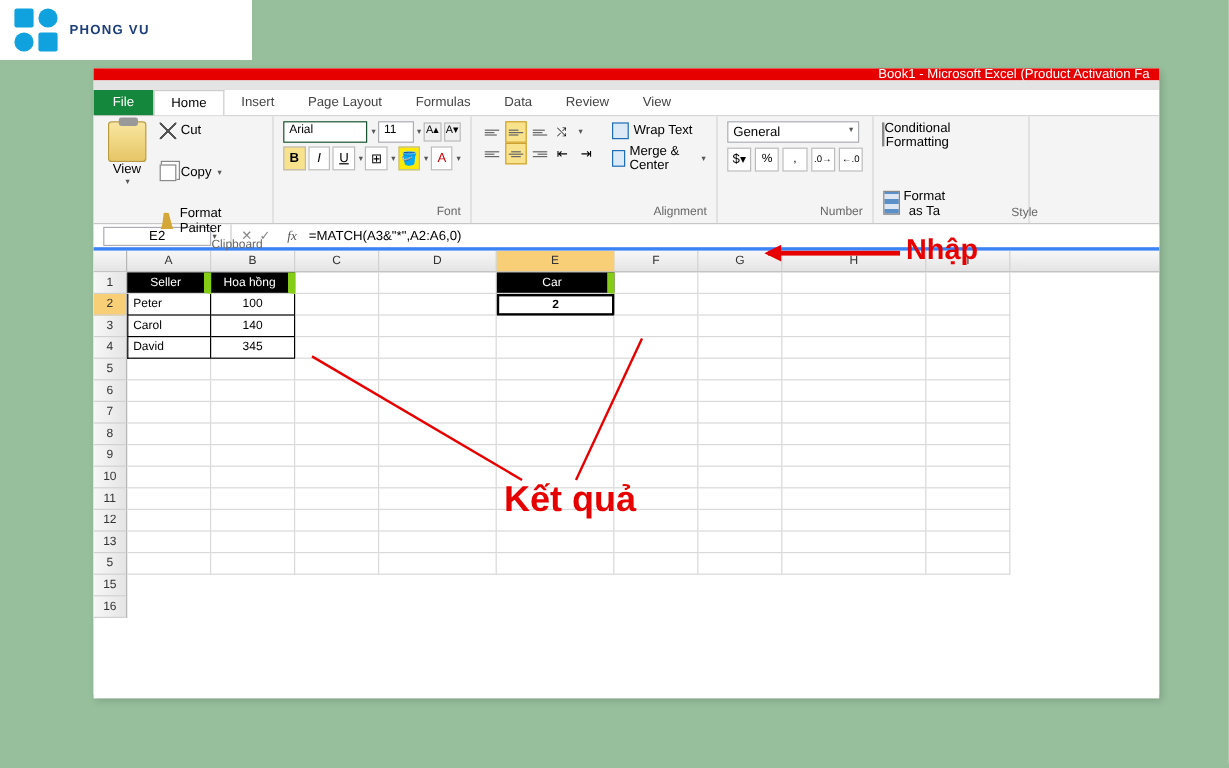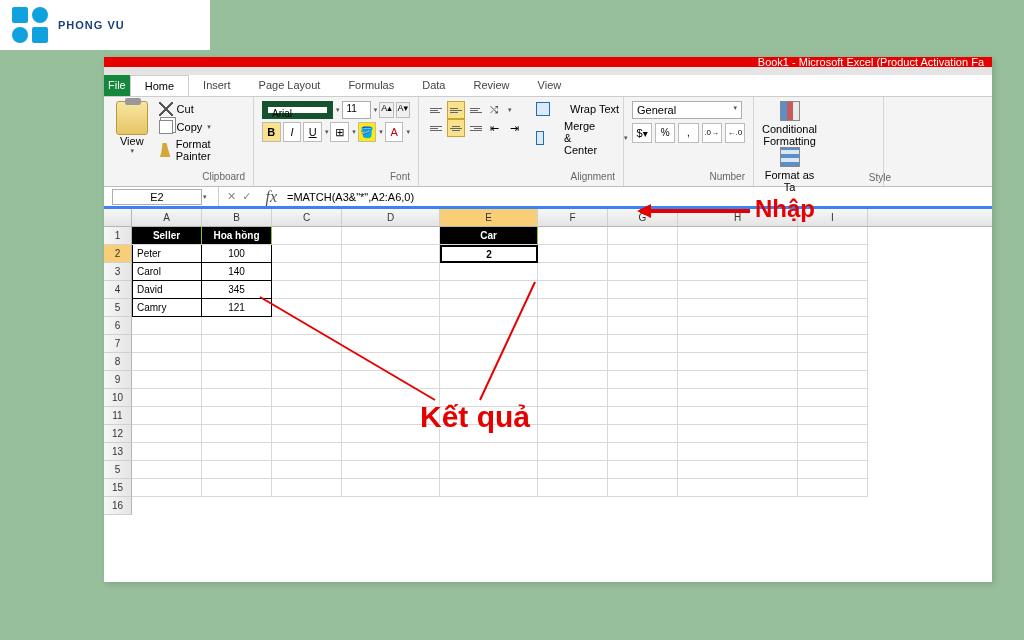--- a/index.html
+++ b/index.html
@@ -1,86 +1,86 @@
 <!DOCTYPE html>
 <html><head>
 <meta charset="utf-8">
 <style>
 *{box-sizing:border-box;margin:0;padding:0;font-family:'Segoe UI',Tahoma,sans-serif;font-size:11px}
 body{background:#97bf9c;width:1024px;height:640px;position:relative;overflow:hidden}
 .logo{position:absolute;top:0;left:0;width:210px;height:50px;background:#fff;display:flex;align-items:center;padding:8px 12px;color:#1c3e7a;font-weight:700;font-size:18px;letter-spacing:1px}
 .logo-icon{display:grid;grid-template-columns:repeat(2,16px);grid-template-rows:repeat(2,16px);gap:4px;margin-right:10px}
 .dot{width:16px;height:16px;background:#0fa2df}
 .dot.sq{border-radius:2px}.dot.rd{border-radius:50%}
-.excel-window{position:absolute;left:104px;top:57px;width:888px;height:525px;background:#fff;box-shadow:2px 2px 6px rgba(0,0,0,0.15)}
+.excel-window{position:absolute;left:78px;top:57px;width:888px;height:525px;background:#fff;box-shadow:2px 2px 6px rgba(0,0,0,0.15)}
 .titlebar{height:10px;background:#e60000;display:flex;justify-content:flex-end;padding-right:8px;align-items:center;color:#fff;font-size:10px;overflow:hidden;white-space:nowrap}
 .qat{height:8px;background:#e4e4e4}
 .tabs-row{height:22px;background:#fff;display:flex;border-bottom:1px solid #ccc}
-.file-tab{background:#15873c;color:#fff;padding:4px 4px;font-size:11px}
+.file-tab{background:#15873c;color:#fff;padding:4px 16px;font-size:11px}
 .tab{padding:4px 14px;font-size:11px;color:#444;cursor:pointer}
 .tab.active{background:#fff;border:1px solid #ccc;border-bottom:none;color:#000}
 .ribbon{height:90px;background:#f4f4f4;border-bottom:1px solid #bcbcbc;display:flex}
 .group{border-right:1px solid #d4d4d4;padding:4px 8px;display:flex;flex-direction:column;justify-content:space-between;position:relative}
 .group-label{text-align:right;font-size:10px;color:#666;margin-top:auto;padding-top:2px}
 .clip-group{width:150px}
 .clip-top{display:flex;gap:6px}
 .paste-btn{display:flex;flex-direction:column;align-items:center;width:42px}
 .paste-ico{width:32px;height:34px;background:linear-gradient(#f8e6a0,#e6c666);border:1px solid #b89a3d;border-radius:3px;position:relative}
 .paste-ico:before{content:"";position:absolute;top:-4px;left:8px;width:16px;height:7px;background:#999;border-radius:2px}
-.clip-btns{display:flex;flex-direction:column;gap:2px;font-size:10px}
+.clip-btns{display:flex;flex-direction:column;gap:19px;font-size:10px}
 .clip-btns div{display:flex;align-items:center;gap:4px;padding:1px}
 .ico-sm{width:14px;height:14px;display:inline-block}
 .cut-ico{background:linear-gradient(45deg,transparent 45%,#555 45%,#555 55%,transparent 55%),linear-gradient(-45deg,transparent 45%,#555 45%,#555 55%,transparent 55%)}
 .copy-ico{border:1px solid #888;background:#fff;box-shadow:2px -2px 0 #fff,2px -2px 0 1px #888}
 .brush-ico{background:#d4a838;clip-path:polygon(30% 0,60% 0,80% 70%,90% 100%,10% 100%,20% 70%)}
 .font-group{width:165px}
 .font-row{display:flex;gap:2px;align-items:center;margin-bottom:3px}
-.font-name{border:6px solid #14532d;background:#fff;padding:1px 4px;width:78px;height:18px;font-size:10px}
+.font-name{border:1px solid #14532d;background:#fff;padding:1px 4px;width:78px;height:18px;font-size:10px}
 .font-size{border:1px solid #abadb3;background:#fff;padding:1px 4px;width:32px;height:18px;font-size:10px}
 .sz-btn{width:16px;height:16px;border:1px solid #bbb;background:#f0f0f0;font-size:9px;text-align:center}
 .fmt-btn{width:20px;height:20px;border:1px solid #bbb;background:#fff;display:flex;align-items:center;justify-content:center;font-size:11px}
 .fmt-btn.bold{background:#f8e28b;font-weight:700}
 .drop-arr{font-size:7px;color:#555;margin-left:1px}
 .align-group{width:205px}
 .align-row{display:flex;gap:2px;align-items:center}
 .al-btn{width:18px;height:18px;border:1px solid transparent;display:flex;flex-direction:column;justify-content:center;gap:1px;padding:2px}
 .al-btn span{height:1px;background:#666;display:block}
 .al-btn .s1{width:100%}.al-btn .s2{width:70%}.al-btn .s3{width:85%}
 .al-btn.active{background:#f8e28b;border-color:#cda22f}
 .wrap-merge{display:flex;flex-direction:column;gap:2px;margin-left:10px}
-.wm-btn{display:flex;align-items:center;gap:20px;font-size:10px;padding:1px}
+.wm-btn{display:flex;align-items:center;gap:4px;font-size:10px;padding:1px}
 .wm-ico{width:14px;height:14px;border:1px solid #1f6db5;background:#dceaf7}
 .num-group{width:130px}
 .num-sel{border:1px solid #abadb3;background:#fff;padding:2px 4px;width:110px;font-size:10px}
 .num-row{display:flex;gap:3px;margin-top:4px}
 .num-btn{width:24px;height:20px;border:1px solid #bbb;background:#fff;font-size:10px;text-align:center;line-height:18px}
 .styles-group{width:130px;display:flex}
-.st-btn{display:flex;flex-direction:column;align-items:center;justify-content:center;width:55px;font-size:9px;text-align:center}
+.st-btn{display:flex;flex-direction:row;align-items:center;justify-content:center;width:55px;font-size:9px;text-align:center}
 .st-ico{width:20px;height:20px;margin-bottom:2px}
 .cond-ico{background:linear-gradient(to right,#5b8fc7 33%,#c75b5b 33% 66%,#eaeaea 66%);border:1px solid #888}
 .tbl-ico{background:repeating-linear-gradient(0deg,#5b8fc7 0 4px,#dce7f3 4px 8px);border:1px solid #888}
 .formula-bar{height:22px;border-bottom:3px solid #3b82f6;display:flex;align-items:center;background:#fff}
 .name-box{width:115px;border-right:1px solid #ccc;padding:2px 8px;text-align:center;font-size:10px;display:flex;align-items:center;height:100%}
 .name-box-inner{border:1px solid #abadb3;width:90px;padding:1px 4px}
 .fx-btns{display:flex;gap:6px;padding:0 8px;color:#888;font-size:10px}
-.fx-label{font-style:italic;font-family:serif;font-size:16px;color:#555;padding:0 6px}
+.fx-label{font-style:italic;font-family:serif;font-size:11px;color:#555;padding:0 6px}
 .formula-input{flex:1;padding:2px 4px;font-size:11px;border:none;outline:none}
 .grid-area{position:relative;height:370px;overflow:hidden;background:#fff}
 .col-headers{display:flex;height:18px;background:linear-gradient(#f7f7f7,#e4e4e4);border-bottom:1px solid #b6b6b6}
 .corner{width:28px;border-right:1px solid #b6b6b6}
 .col-h{text-align:center;border-right:1px solid #d1d1d1;font-size:10px;line-height:18px;color:#333}
 .col-h.sel{background:#f8cf76}
 .grid-body{display:flex}
 .row-headers{display:flex;flex-direction:column;background:linear-gradient(to right,#f7f7f7,#e4e4e4)}
 .row-h{width:28px;height:18px;text-align:center;border-bottom:1px solid #d1d1d1;border-right:1px solid #b6b6b6;font-size:10px;line-height:18px;color:#333}
 .row-h.sel{background:#f8cf76}
 .cells{position:relative}
 .cell-row{display:flex;height:18px}
 .cell{border-right:1px solid #d9d9d9;border-bottom:1px solid #d9d9d9;padding:0 4px;font-size:10px;line-height:17px;overflow:hidden;white-space:nowrap}
-.blackhdr{background:#000;color:#fff;font-weight:700;text-align:center;border-right:1px solid #84cc16}
+.blackhdr{background:#000;color:#fff;font-weight:400;text-align:center;border-right:6px solid #84cc16}
 .databox{border-right:1px solid #000!important;border-bottom:1px solid #000!important}
 .databox.left{border-left:1px solid #000}
 .selected{border:2px solid #000!important;line-height:15px;font-weight:700;text-align:center}
 .cw-A{width:70px}.cw-B{width:70px}.cw-C{width:70px}.cw-D{width:98px}.cw-E{width:98px}.cw-F{width:70px}.cw-G{width:70px}.cw-H{width:120px}.cw-I{width:70px}
 .anno{position:absolute;color:#e60000;font-weight:700;pointer-events:none;z-index:100}
 .anno-nhap{font-size:24px;left:755px;top:195px}
 .anno-kq{font-size:30px;left:420px;top:400px}
 .arrow-nhap{position:absolute;left:630px;top:204px;width:120px;height:14px;z-index:99}
 .arrow-nhap:before{content:"";position:absolute;right:0;top:5px;width:110px;height:4px;background:#e60000}
 .arrow-nhap:after{content:"";position:absolute;left:0;top:0;border:7px solid transparent;border-right:14px solid #e60000}
@@ -334,31 +334,20 @@
             <div class="cell cw-B databox ctr">345</div>
             <div class="cell cw-C"></div>
             <div class="cell cw-D"></div>
             <div class="cell cw-E"></div>
             <div class="cell cw-F"></div>
             <div class="cell cw-G"></div>
             <div class="cell cw-H"></div>
             <div class="cell cw-I"></div>
           </div>
           <div class="cell-row">
-            <div class="cell cw-A databox left">Camry</div>
-            <div class="cell cw-B databox ctr">121</div>
-            <div class="cell cw-C"></div>
-            <div class="cell cw-D"></div>
-            <div class="cell cw-E"></div>
-            <div class="cell cw-F"></div>
-            <div class="cell cw-G"></div>
-            <div class="cell cw-H"></div>
-            <div class="cell cw-I"></div>
-          </div>
-          <div class="cell-row">
             <div class="cell cw-A"></div>
             <div class="cell cw-B"></div>
             <div class="cell cw-C"></div>
             <div class="cell cw-D"></div>
             <div class="cell cw-E"></div>
             <div class="cell cw-F"></div>
             <div class="cell cw-G"></div>
             <div class="cell cw-H"></div>
             <div class="cell cw-I"></div>
           </div>

